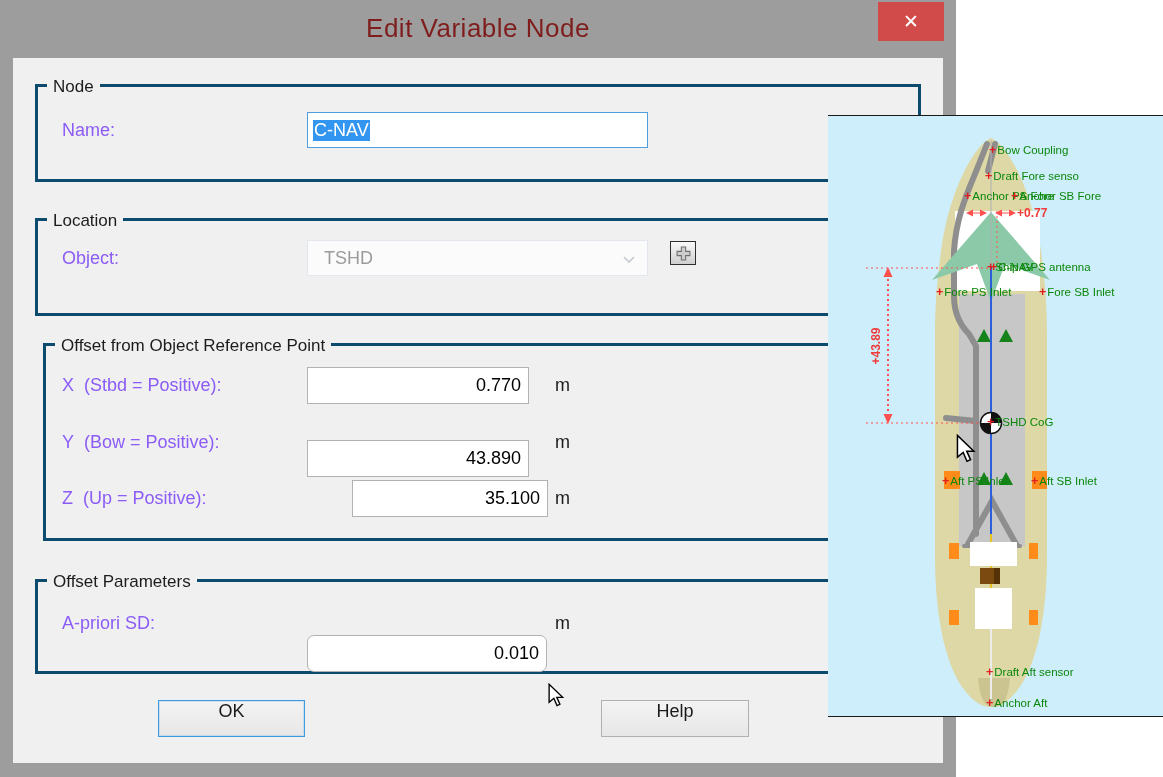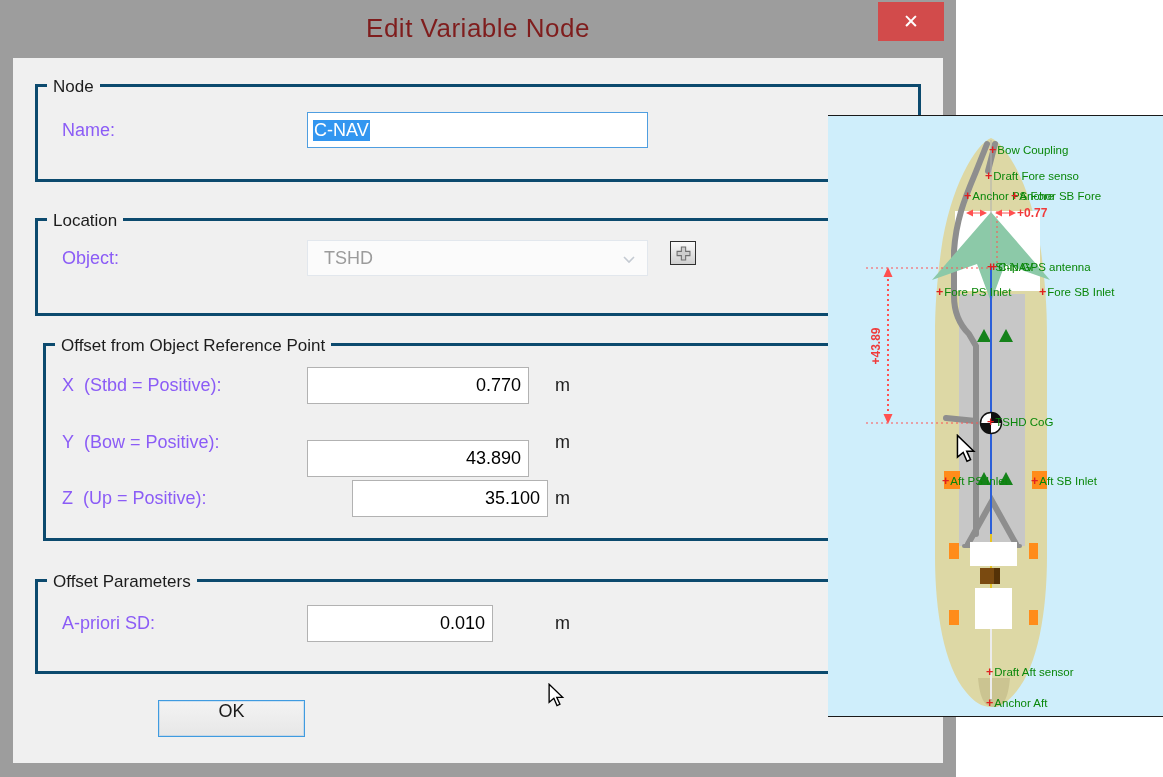--- a/index.html
+++ b/index.html
@@ -102,27 +102,30 @@
       <span class="flabel" style="left:49px;top:440px;">Z&nbsp; (Up = Positive):</span>
       <div class="textbox num" style="left:294px;top:422px;width:196px;height:37px;margin-left:45px;">
         <span>35.100</span>
       </div>
       <span class="unit" style="left:542px;top:440px;">m</span>
 
       <div class="group" style="left:22px;top:521px;width:880px;height:89px;">
         <span class="legend">Offset Parameters</span>
       </div>
       <span class="flabel" style="left:49px;top:565px;">A-priori SD:</span>
-      <div class="textbox num" style="left:294px;top:547px;width:186px;height:37px;">
+      <div class="textbox num" style="left:294px;top:577px;width:240px;height:37px;border-radius:7px;">
         <span>0.010</span>
       </div>
       <span class="unit" style="left:542px;top:565px;">m</span>
 
       <div class="btn default" style="left:145px;top:642px;">
         <span>OK</span>
+      </div>
+      <div class="btn" style="left:588px;top:642px;width:148px;">
+        <span>Help</span>
       </div>
     </div>
   </div>
 
   <div class="ship-panel">
     <svg class="diagram" width="335" height="600" viewBox="0 0 335 600">
 
       <path d="M163,22 C148,28 122,70 113,135 C109,165 107,190 107,220 L107,440
                C107,495 116,550 138,576 C146,586 154,591 163,591 C172,591 180,586 188,576
                C210,550 219,495 219,440 L219,220 C219,190 217,165 213,135 C204,70 178,28 163,22 Z" fill="#ddd8a5"></path>

